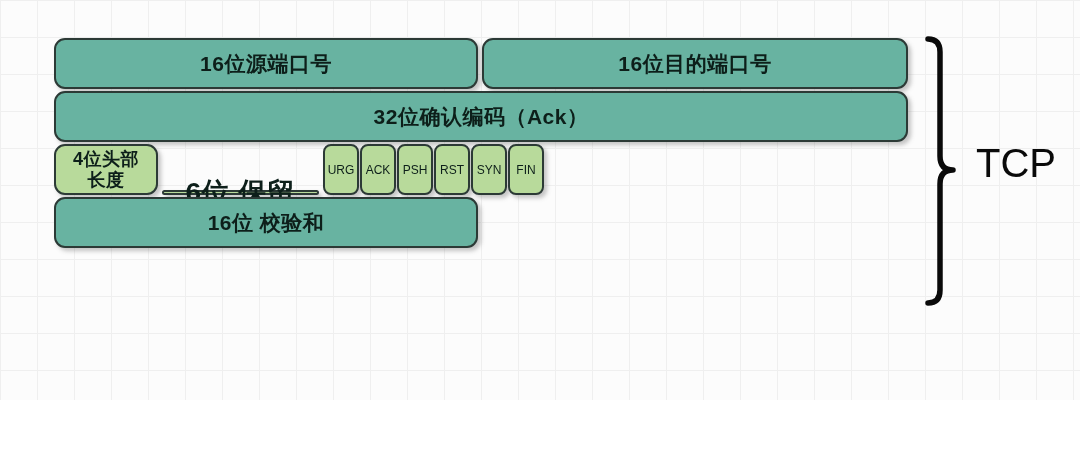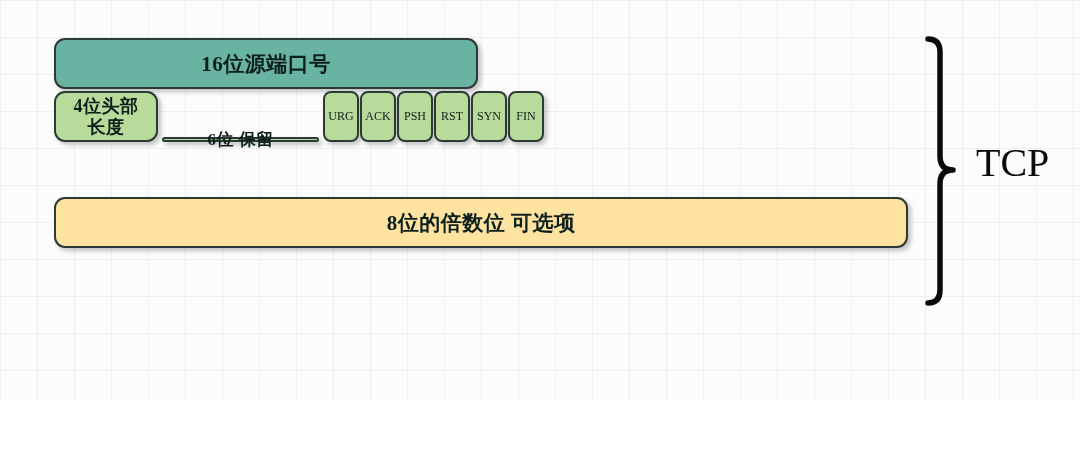--- a/index.html
+++ b/index.html
@@ -5,21 +5,21 @@
   html,body{margin:0;padding:0;}
   .canvas{
     position:relative;
     width:1080px;height:400px;
     overflow:hidden;
     background-color:#fcfcfc;
     background-image:
       linear-gradient(#efefef 1px, transparent 1px),
       linear-gradient(90deg,#efefef 1px, transparent 1px);
     background-size:37px 37px;
-    font-family:Liberation Serif, serif;
+    font-family:Liberation Sans, sans-serif;
     color:var(--text);
   }
   .stack{
     position:absolute;
     left:54px;top:38px;
     width:854px;
     display:flex;flex-direction:column;gap:2px;
   }
   .row{display:flex;gap:4px;height:51px;}
   .cell{
@@ -32,62 +32,64 @@
     letter-spacing:0.5px;
     box-shadow:3px 3px 4px rgba(90,90,90,0.35);
   }
   .teal{background:var(--teal);}
   .green{background:var(--green);}
   .yellow{background:var(--yellow);}
   .orange{background:var(--orange);}
   .w-half{width:424px;}
   .flex1{flex:1;}
   .w-hdrlen{width:104px;font-size:18px;line-height:1.15;padding:0 16px;}
-  .w-resv{width:157px;font-size:17px;margin-top:46px;}
+  .w-resv{width:157px;font-size:28px;margin-top:46px;}
   .flags{display:flex;gap:1px;width:161px;}
   .flag{width:26px;font-size:12px;font-weight:500;letter-spacing:0;border-radius:8px;padding:16px;}
   .brace{position:absolute;left:920px;top:36px;}
   .annotation{
     position:absolute;left:976px;top:146px;width:135px;
     text-align:left;
     font-size:40px;line-height:34px;font-weight:500;color:#0a0a0a;
   }
 </style>
 </head>
 <body>
 
 <div class="canvas">
 
   <div class="stack">
 
     <div class="row">
       <div class="cell teal w-half">16位源端口号</div>
+      <div class="cell teal flex1">16位目的端口号</div>
     </div>
 
 
+    <div class="row">
+      <div class="cell teal flex1">32位确认编码（Ack）</div>
+    </div>
 
     <div class="row">
       <div class="cell green w-hdrlen">4位头部长度</div>
       <div class="cell green w-resv">6位 保留</div>
       <div class="flags">
         <div class="cell green flag">URG</div>
         <div class="cell green flag">ACK</div>
         <div class="cell green flag">PSH</div>
         <div class="cell green flag">RST</div>
         <div class="cell green flag">SYN</div>
         <div class="cell green flag">FIN</div>
       </div>
     </div>
 
     <div class="row">
+      <div class="cell teal w-half">16位 校验和</div>
     </div>
 
-    <div class="row">
-      <div class="cell yellow flex1">8位的倍数位 可选项</div>
-    </div>
 
 
   </div>
 
   <svg class="brace" width="45" height="272" viewBox="0 0 45 272">
     <path d="M 8,3 Q 20,3 20,16 L 20,120 Q 20,134 33,134 Q 20,134 20,148 L 20,254 Q 20,267 8,267" fill="none" stroke="#0a0a0a" stroke-width="5.5" stroke-linecap="round" stroke-linejoin="round"></path>
   </svg>
 
   <div class="annotation">
     <div>TCP</div>

